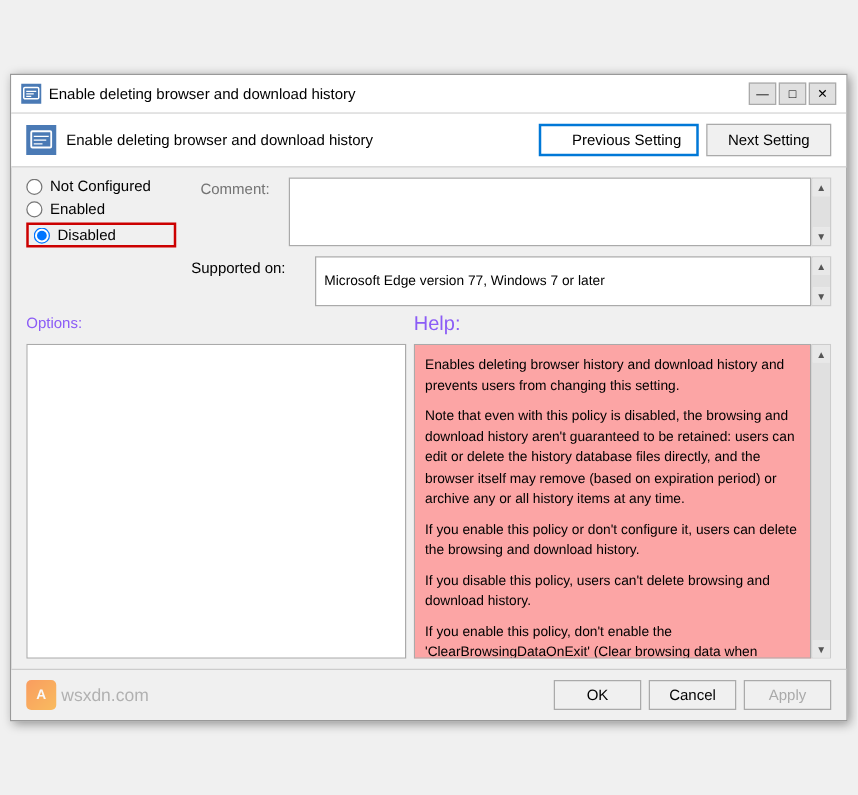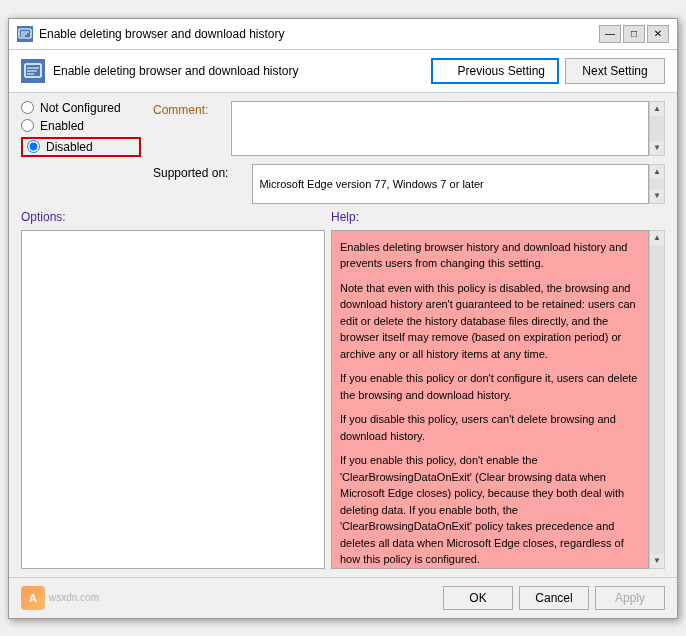--- a/index.html
+++ b/index.html
@@ -10,21 +10,21 @@
       display: flex;
       justify-content: center;
       align-items: center;
       width: 686px;
       height: 636px;
       overflow: hidden;
     }
 
     .dialog {
       width: 670px;
-      height: 601px;
+      height: 518px;
       background: #f0f0f0;
       border: 1px solid #999;
       box-shadow: 2px 2px 8px rgba(0,0,0,0.4);
       display: flex;
       flex-direction: column;
     }
 
     .title-bar {
       background: #fff;
       padding: 6px 8px;
@@ -182,23 +182,23 @@
     }
 
     .comment-row {
       display: flex;
       gap: 8px;
       align-items: flex-start;
     }
 
     .comment-label {
       font-size: 12px;
-      color: #a16207;
+      color: #737373;
       min-width: 70px;
-      text-align: left;
+      text-align: center;
       padding-top: 2px;
     }
 
     .comment-box {
       flex: 1;
       height: 55px;
       border: 1px solid #aaa;
       background: #fff;
       resize: none;
       font-size: 11px;
@@ -277,27 +277,27 @@
       align-items: center;
     }
 
     .middle-labels {
       display: flex;
       gap: 0;
     }
 
     .options-label {
       font-size: 12px;
-      color: #4c1d95;
+      color: #8b5cf6;
       width: 310px;
     }
 
     .help-label {
-      font-size: 12px;
-      color: #4c1d95;
+      font-size: 16px;
+      color: #8b5cf6;
       flex: 1;
     }
 
     .bottom-section {
       display: flex;
       gap: 6px;
       flex: 1;
       overflow: hidden;
     }
 
@@ -477,19 +477,19 @@
           <div class="scroll-track" style="flex:1;width:100%;background:#e0e0e0;"></div>
           <button class="scroll-arrow">▼</button>
         </div>
       </div>
     </div>
   </div>
 
   <div class="footer">
     <div style="position:relative; display:flex; align-items:center; margin-right:auto; gap:4px; opacity:0.6;">
       <div style="width:24px;height:24px;background:linear-gradient(135deg,#ff6600,#ff9900);border-radius:4px;display:flex;align-items:center;justify-content:center;font-size:11px;color:white;font-weight:bold;">A</div>
-      <span style="font-size:10px;color:#888;">wsxdn.com</span>
+      <span style="font-size:14px;color:#888;">wsxdn.com</span>
     </div>
     <button class="footer-btn">OK</button>
     <button class="footer-btn">Cancel</button>
     <button class="footer-btn disabled">Apply</button>
   </div>
 </div>
 
 </body></html>

